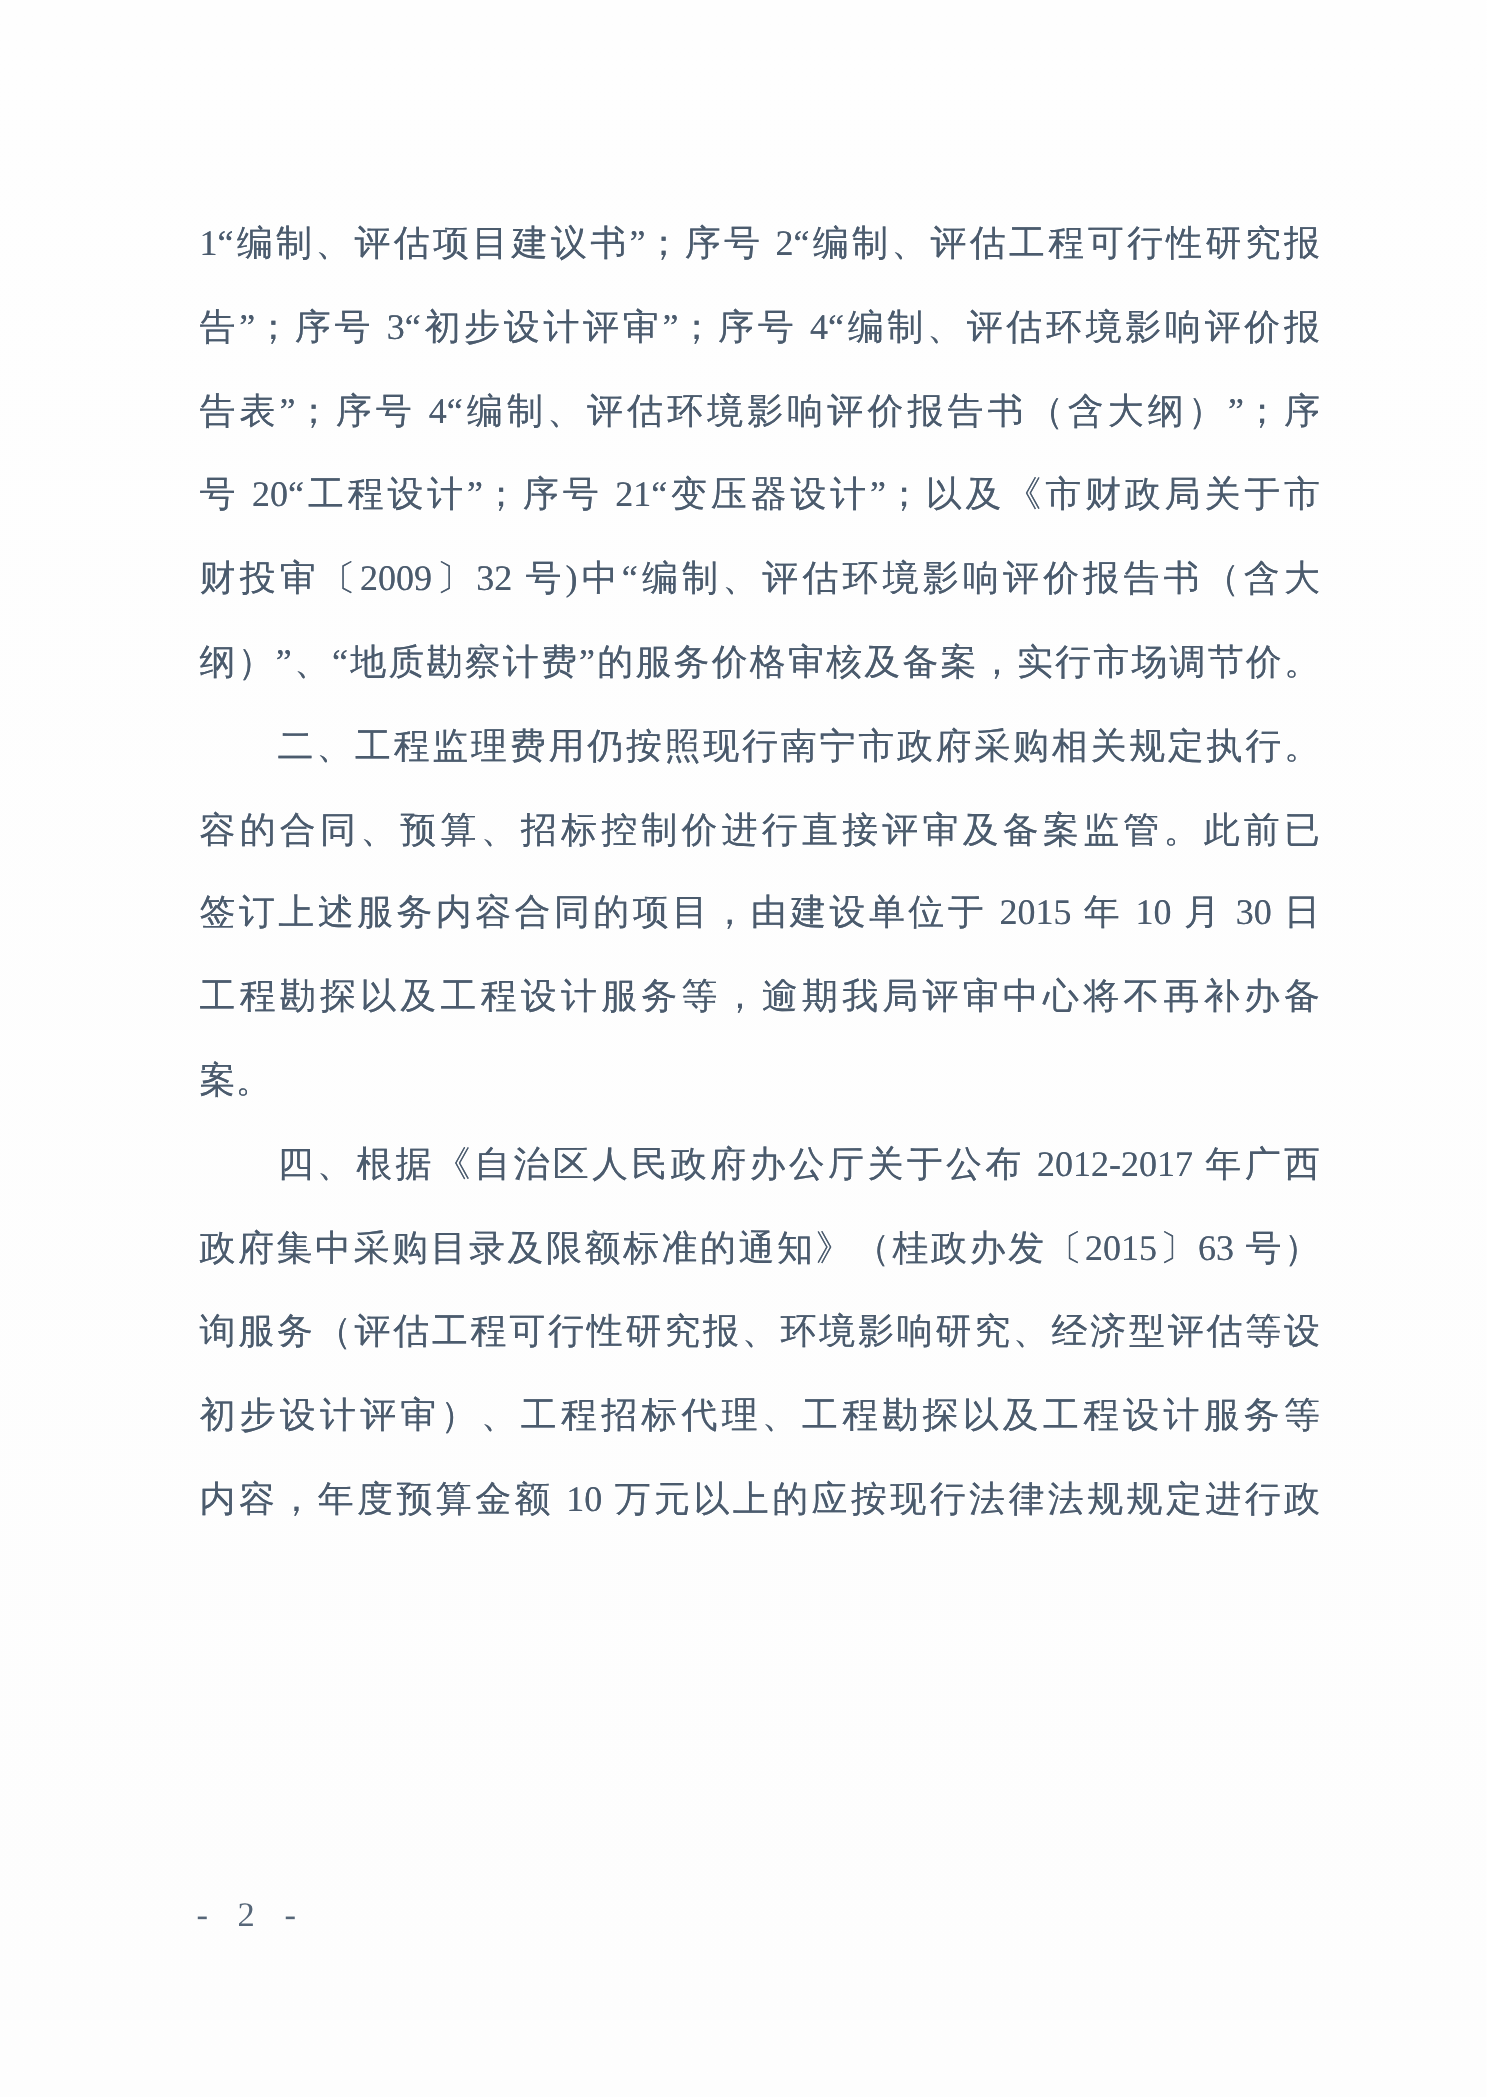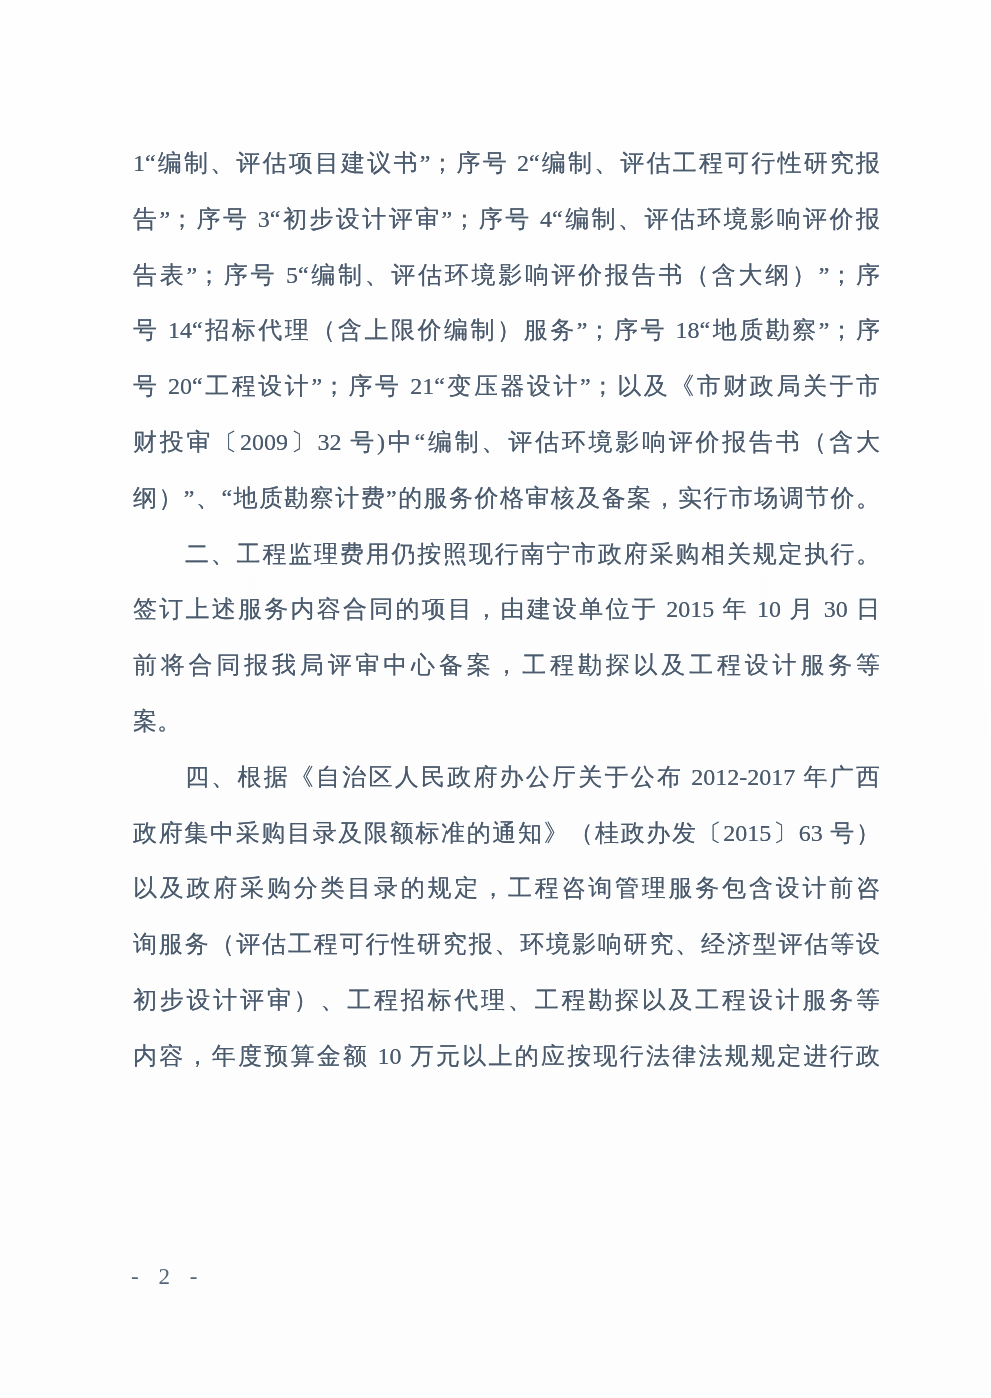--- a/index.html
+++ b/index.html
@@ -54,32 +54,31 @@
   }
 </style>
 </head>
 <body>
 
 <div class="page">
 
   <div class="textblock">
     <div class="line">1“编制、评估项目建议书”；序号 2“编制、评估工程可行性研究报</div>
     <div class="line">告”；序号 3“初步设计评审”；序号 4“编制、评估环境影响评价报</div>
-    <div class="line">告表”；序号 5“编制、评估环境影响评价报告书（含大纲）”；序</div>
-    <div class="line">号 14“招标代理（含上限价编制）服务”；序号 18“地质勘察”；序</div>
+    <div class="line">告表”；序号 4“编制、评估环境影响评价报告书（含大纲）”；序</div>
     <div class="line">号 20“工程设计”；序号 21“变压器设计”；以及《市财政局关于市</div>
     <div class="line">财投审〔2009〕32 号)中“编制、评估环境影响评价报告书（含大</div>
     <div class="line">纲）”、“地质勘察计费”的服务价格审核及备案，实行市场调节价。</div>
     <div class="line indent">二、工程监理费用仍按照现行南宁市政府采购相关规定执行。</div>
+    <div class="line">容的合同、预算、招标控制价进行直接评审及备案监管。此前已</div>
     <div class="line">签订上述服务内容合同的项目，由建设单位于 2015 年 10 月 30 日</div>
-    <div class="line">前将合同报我局评审中心备案，工程勘探以及工程设计服务等</div>
+    <div class="line">工程勘探以及工程设计服务等，逾期我局评审中心将不再补办备</div>
     <div class="line plain">案。</div>
     <div class="line indent">四、根据《自治区人民政府办公厅关于公布 2012-2017 年广西</div>
     <div class="line">政府集中采购目录及限额标准的通知》（桂政办发〔2015〕63 号）</div>
-    <div class="line">以及政府采购分类目录的规定，工程咨询管理服务包含设计前咨</div>
     <div class="line">询服务（评估工程可行性研究报、环境影响研究、经济型评估等设</div>
     <div class="line">初步设计评审）、工程招标代理、工程勘探以及工程设计服务等</div>
     <div class="line">内容，年度预算金额 10 万元以上的应按现行法律法规规定进行政</div>
   </div>
 
   <div class="footer">- 2 -</div>
 
 </div>
 
 </body></html>

